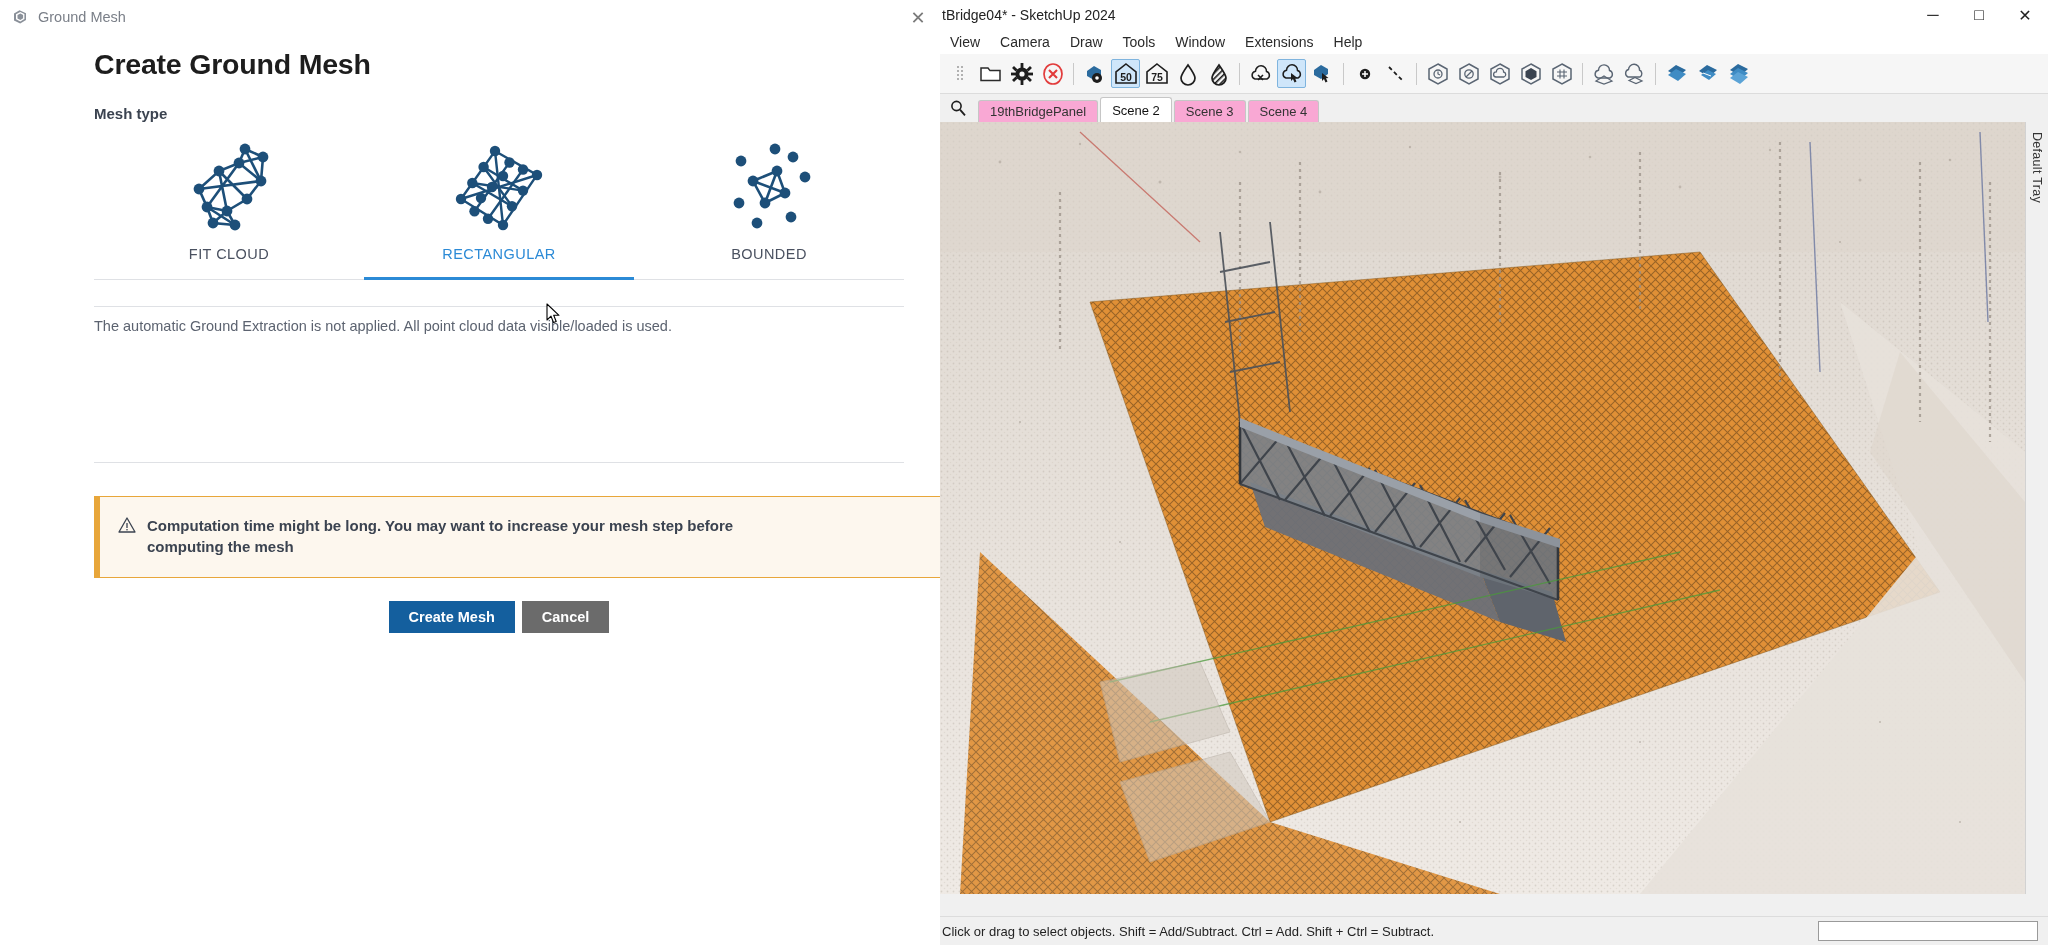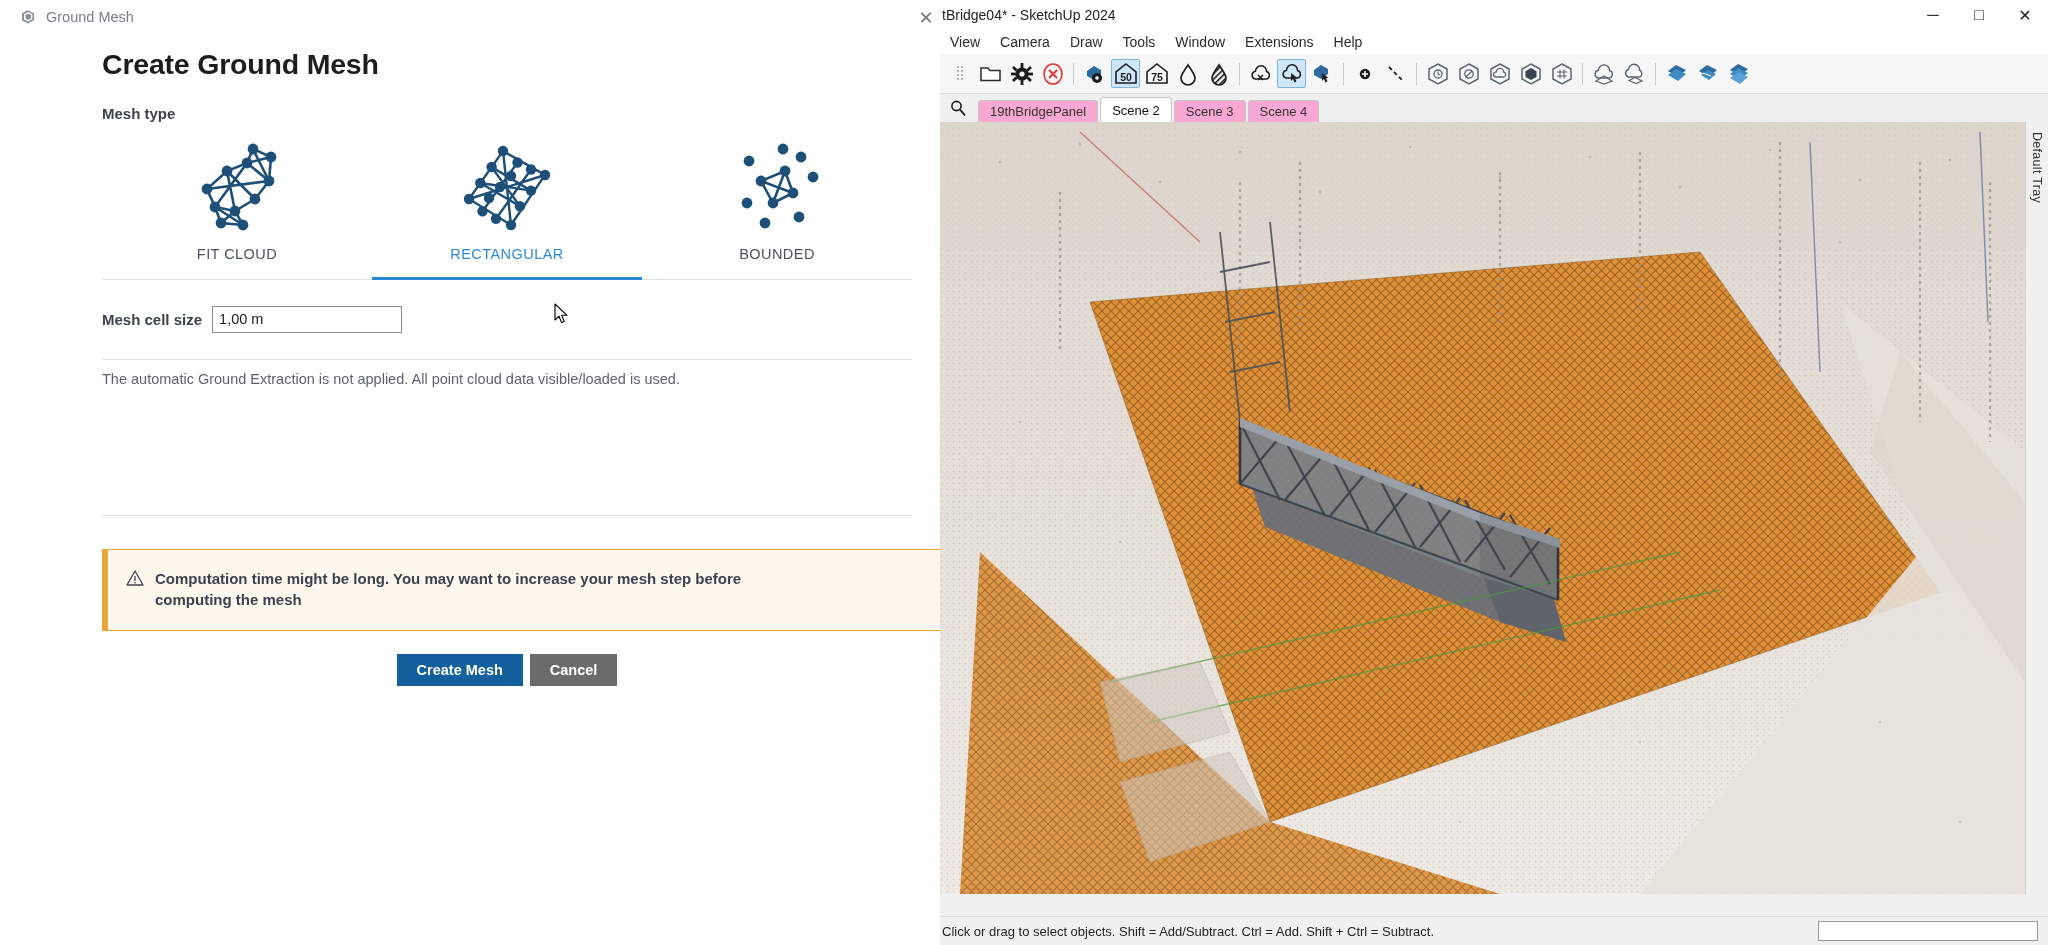--- a/index.html
+++ b/index.html
@@ -7,21 +7,21 @@
   body {
     width:2048px; height:945px;
     font-family:"Liberation Sans", sans-serif;
     background:#ffffff;
     overflow:hidden;
     position:relative;
   }
 
   
   #gm-panel{
-    position:absolute; left:8px; top:0; width:940px; height:945px;
+    position:absolute; left:0; top:0; width:940px; height:945px;
     background:#ffffff; overflow:hidden;
   }
   #gm-titlebar{
     position:absolute; left:0; top:0; width:940px; height:34px;
     display:flex; align-items:center; padding-left:10px; gap:8px;
     background:#ffffff;
   }
   #gm-logo{ width:20px; height:20px; flex:none; }
   #gm-title-text{
     font-size:14.5px; color:#7a7f88; font-family:"Liberation Sans", sans-serif;
@@ -316,24 +316,20 @@
                   <circle cx="74" cy="76" r="5.4"></circle>
                 <circle cx="58" cy="8" r="5.4"></circle>
               </g>
             </svg>
           </div>
           <div class="mt-label">BOUNDED</div>
         </div>
 
       </div>
 
-      <div id="cellsize-row">
-        <span id="cellsize-label">Mesh cell size</span>
-        <input id="cellsize-input" type="text" value="1,00 m" style="">
-      </div>
 
       <div class="gm-divider" id="div-after-cell"></div>
 
       <div id="toggle-desc">The automatic Ground Extraction is not applied. All point cloud data visible/loaded is used.</div>
 
       <div class="gm-divider" id="div-before-warn"></div>
 
       <div id="warn-box">
         <span id="warn-icon">
           <svg width="18" height="18" viewBox="0 0 18 18">

